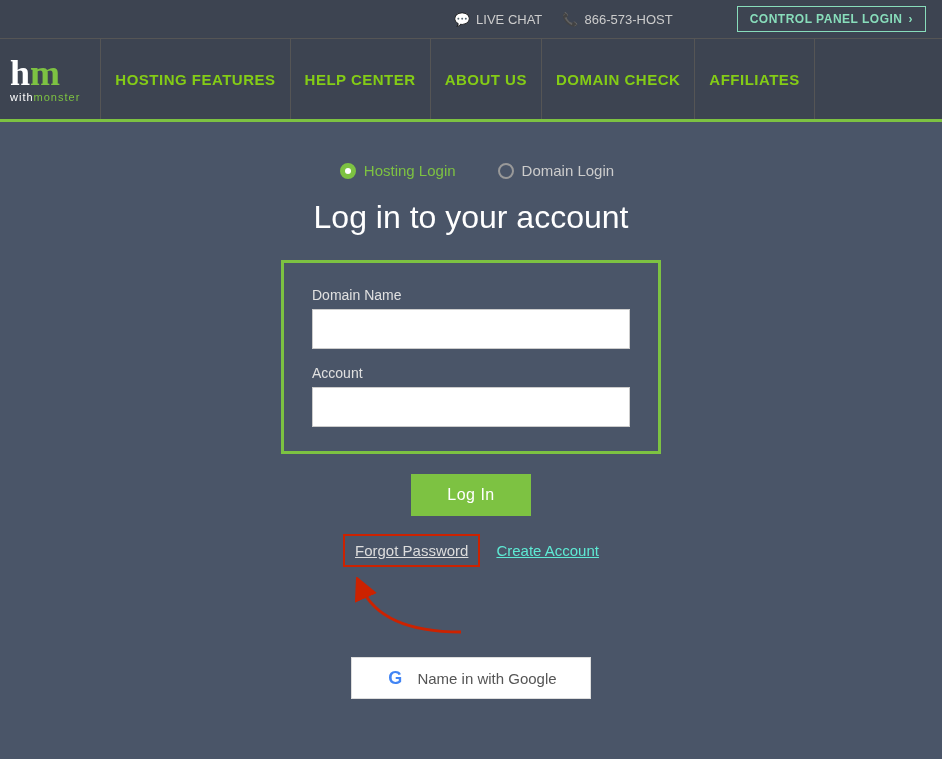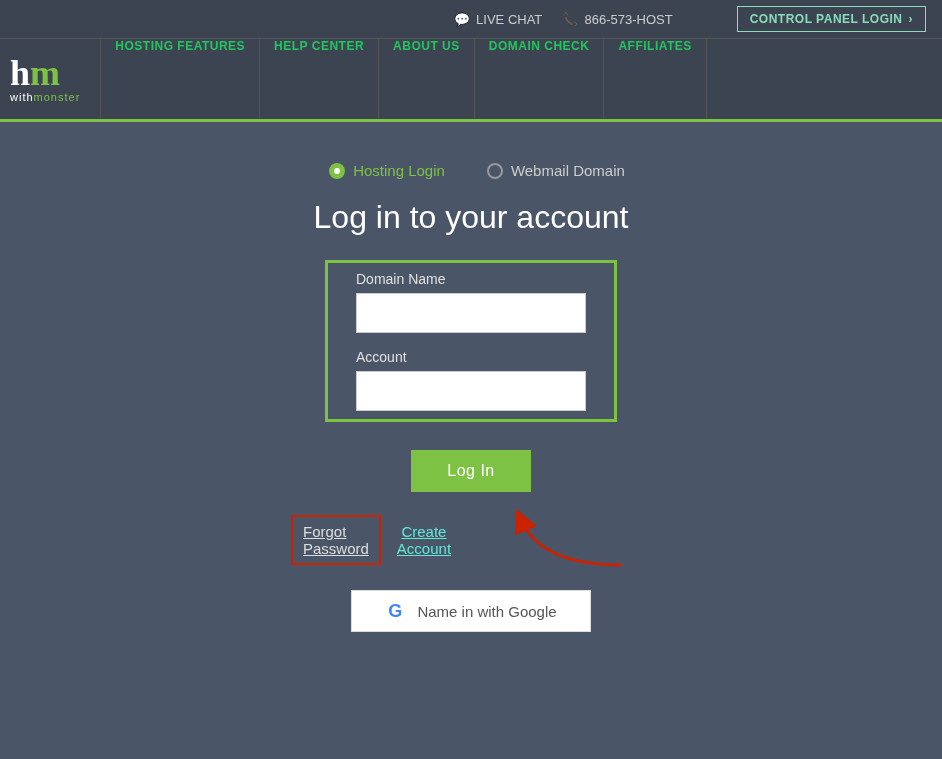--- a/index.html
+++ b/index.html
@@ -50,22 +50,22 @@
     .logo-img {
       display: flex; flex-direction: column; margin-right: 4px;
     }
     .logo-letters {
       display: flex; align-items: flex-end;
     }
     nav {
       display: flex; align-items: center; flex: 1;
     }
     .nav-item {
-      color: #22c55e; font-size: 12px; font-weight: bold; letter-spacing: 0.5px;
-      padding: 0 14px; height: 80px; display: flex; 
+      color: #84cc16; font-size: 15px; font-weight: bold; letter-spacing: 0.5px;
+      padding: 0 14px; height: 80px; display: flex; align-items: center;
       cursor: pointer; border-right: 1px solid #555; text-transform: uppercase;
     }
     .nav-item:first-child { border-left: 1px solid #555; }
 
     
     .main-content {
       background: #4a5568;
       display: flex;
       flex-direction: column;
       align-items: center;
@@ -98,23 +98,23 @@
 
     
     .page-title {
       color: #fff; font-size: 32px; font-weight: 400;
       margin-bottom: 24px;
     }
 
     
     .login-box {
       border: 3px solid #7dc242;
-      padding: 8px 28px;
-      width: 292px;
-      margin-bottom: 28px;
+      padding: 24px 28px;
+      width: 380px;
+      margin-bottom: 20px;
     }
     .form-label {
       color: #e0e0e0; font-size: 14px; margin-bottom: 6px; display: block;
     }
     .form-input {
       width: 100%; height: 40px; background: #fff;
       border: 1px solid #ccc; padding: 0 10px; font-size: 14px;
       color: #333; margin-bottom: 16px;
     }
     .form-input:last-child { margin-bottom: 0; }
@@ -151,21 +151,21 @@
       gap: 12px; cursor: pointer; font-size: 15px; color: #555;
       width: 240px; justify-content: center; margin-top: 10px;
     }
     .google-logo {
       width: 20px; height: 20px; font-size: 18px; font-weight: bold;
     }
 
     .links-and-arrow {
       position: relative;
       display: flex;
-      flex-direction: row;
+      flex-direction: column;
       align-items: center;
       width: 360px;
     }
     .arrow-svg-container {
       width: 360px;
       position: relative;
       height: 70px;
     }
   </style>
 </head>
@@ -220,21 +220,21 @@
 
 <div class="main-content">
 
   <div class="login-type">
     <label class="radio-option">
       <div class="radio-circle active"></div>
       <span class="radio-label active">Hosting Login</span>
     </label>
     <label class="radio-option">
       <div class="radio-circle"></div>
-      <span class="radio-label">Webmail Domain</span>
+      <span class="radio-label">Domain Login</span>
     </label>
   </div>
 
   <h1 class="page-title">Log in to your account</h1>
 
   <div class="login-box">
     <label class="form-label">Domain Name</label>
     <input class="form-input" type="text" style="">
     <label class="form-label">Account</label>
     <input class="form-input" type="password" style="">

